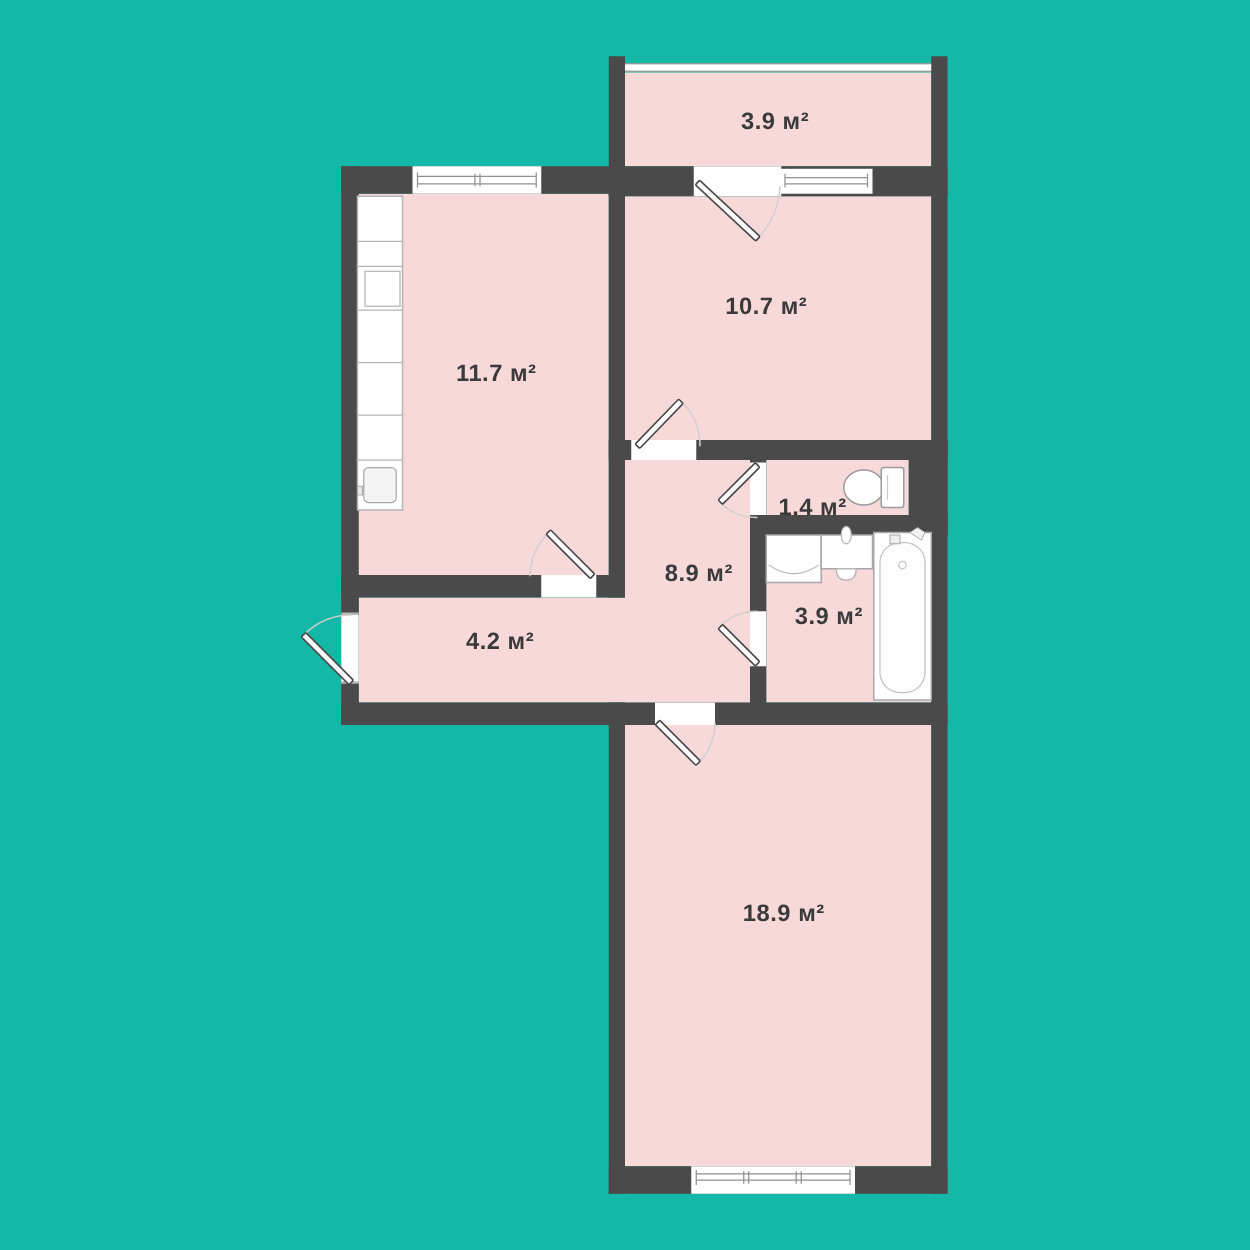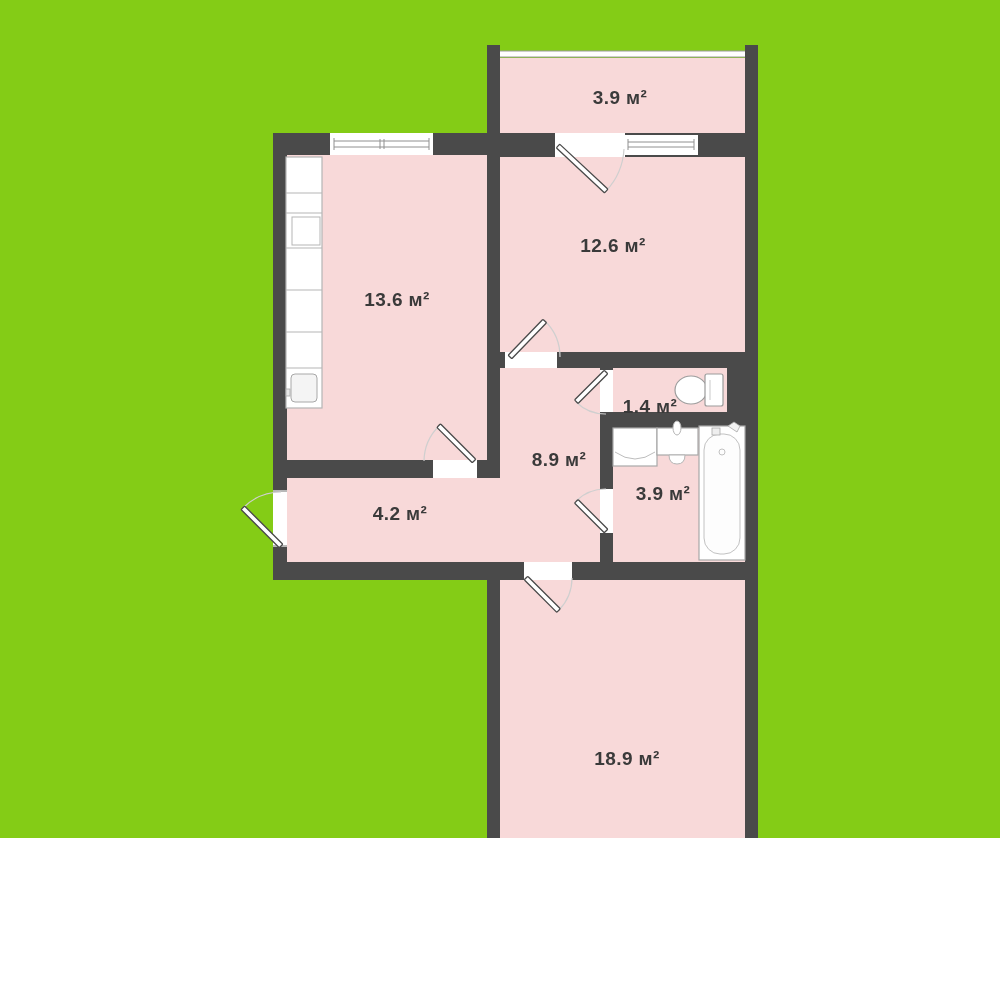--- a/index.html
+++ b/index.html
@@ -1,16 +1,16 @@
 <!DOCTYPE html>
 <html><head>
 <meta charset="utf-8">
 <style>
   html,body{margin:0;padding:0;background:#fff;}
-  .stage{position:relative;width:1000px;height:838px;background:#84cc16;overflow:hidden;
+  .stage{position:relative;width:1000px;height:1000px;background:#14b8a6;overflow:hidden;
          font-family:"Liberation Sans",sans-serif;}
   .plan-svg{position:absolute;left:0;top:0;}
   .label{position:absolute;transform:translate(-50%,-50%);
          font-family:"Liberation Sans",sans-serif;font-weight:700;font-size:19px;
          color:#3a3a3a;letter-spacing:.4px;white-space:nowrap;}
 </style>
 </head>
 <body>
 
 <div class="stage">
@@ -151,21 +151,21 @@
         <rect x="699" y="426" width="46" height="134" fill="#ffffff" stroke="#a8a8a8" stroke-width="1.2"></rect>
         <rect x="704" y="434" width="36" height="120" rx="16" fill="#fdfdfd" stroke="#c2c2c2" stroke-width="1"></rect>
         <circle cx="722" cy="452" r="3" fill="none" stroke="#c2c2c2" stroke-width="1"></circle>
         <rect x="712" y="428" width="8" height="7" fill="#eeeeee" stroke="#a8a8a8" stroke-width="0.8"></rect>
         <path d="M 728 426 l 6 -4 l 6 4 l -3 6 Z" fill="#f2f2f2" stroke="#a8a8a8" stroke-width="0.8"></path>
       </g>
     </g>
   </svg>
 
   <div class="label" style="left:620px;top:98px">3.9 м²</div>
-  <div class="label" style="left:613px;top:246px">12.6 м²</div>
-  <div class="label" style="left:397px;top:300px">13.6 м²</div>
+  <div class="label" style="left:613px;top:246px">10.7 м²</div>
+  <div class="label" style="left:397px;top:300px">11.7 м²</div>
   <div class="label" style="left:650px;top:407px">1.4 м²</div>
   <div class="label" style="left:559px;top:460px">8.9 м²</div>
   <div class="label" style="left:663px;top:494px">3.9 м²</div>
   <div class="label" style="left:400px;top:514px">4.2 м²</div>
-  <div class="label" style="left:627px;top:759px">18.9 м²</div>
+  <div class="label" style="left:627px;top:732px">18.9 м²</div>
 
 </div>
 
 </body></html>

